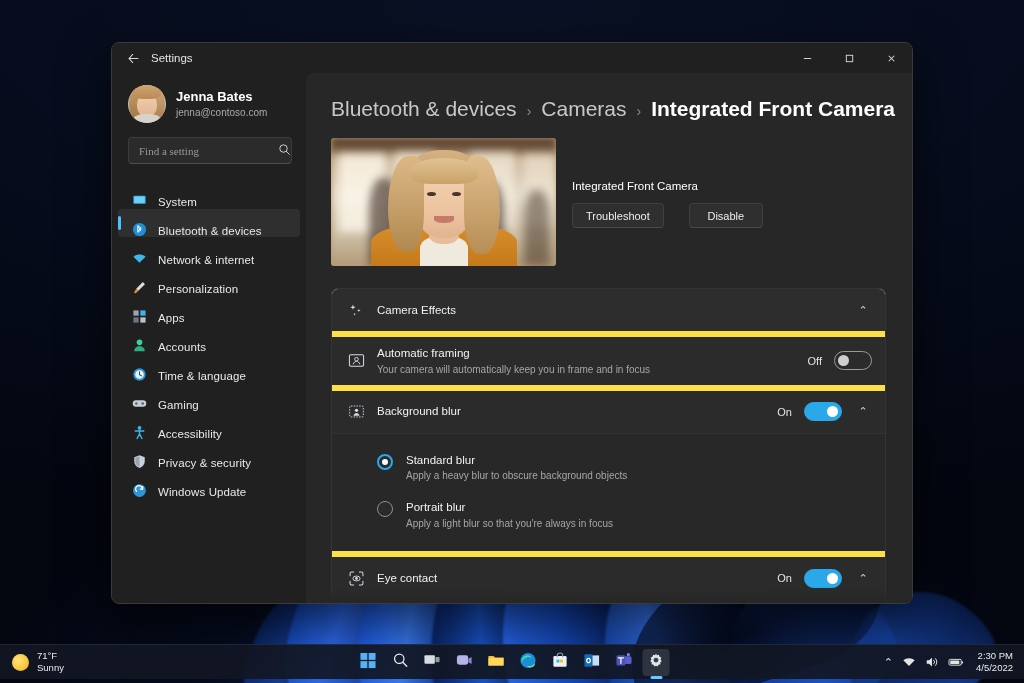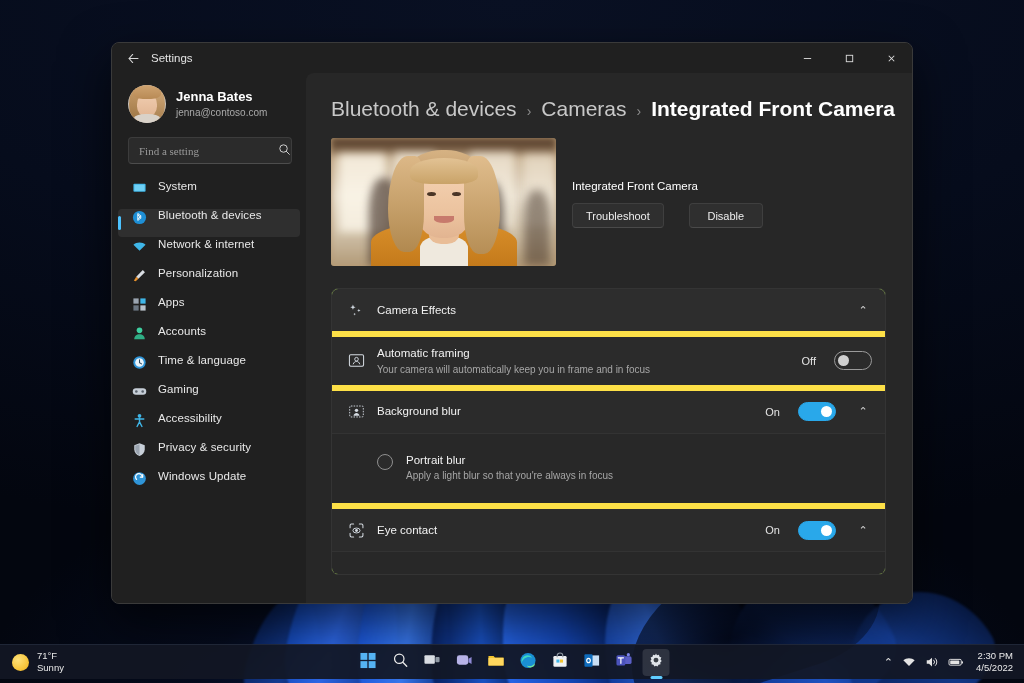--- a/index.html
+++ b/index.html
@@ -135,21 +135,21 @@
   .search-box input {
     flex: 1; background: transparent; border: 0; outline: 0;
     color: #e6e6e6; font-size: 11px; font-family: Liberation Serif, serif;
   }
   .search-box input::placeholder { color: #9a9a9a; }
   .search-icon { color: #d2d2d2; font-size: 12px; margin-left: 4px; }
 
   .nav { flex: 1; padding: 4px 6px 0 6px; overflow: hidden; }
   .nav-item {
     position: relative;
-    height: 28px; display: flex; align-items: flex-start; gap: 11px;
+    height: 28px; display: flex; align-items: flex-end; gap: 11px;
     padding-left: 13px; margin-bottom: 1px;
     border-radius: 4px; cursor: pointer;
   }
   .nav-item.active { background: #2f2f2f; }
   .nav-item.active::before {
     content: ""; position: absolute; left: 0; top: 7px;
     width: 3px; height: 14px; border-radius: 2px; background: #4cc2ff;
   }
   .nav-label { font-size: 11.5px; color: #e8e8e8; letter-spacing: .1px; }
   .nav-ico { width: 16px; height: 16px; flex: 0 0 16px; display: flex; align-items: center; justify-content: center; }
@@ -251,21 +251,21 @@
   .row {
     min-height: 48px; display: flex; align-items: center;
     padding: 8px 13px 8px 15px; gap: 12px;
     border-top: 6px solid #fde047;
     background: #2b2b2b;
   }
   .row-ico { width: 18px; height: 18px; flex: 0 0 18px; display: flex; align-items: center; justify-content: center; }
   .row-txt { flex: 1; min-width: 0; }
   .row-title { font-size: 11.5px; color: #f2f2f2; line-height: 1.45; }
   .row-sub { font-size: 10px; color: #a6a6a6; line-height: 1.5; }
-  .row-right { display: flex; align-items: center; gap: 18px; }
+  .row-right { display: flex; align-items: center; gap: 12px; }
   .state-lbl { font-size: 11px; color: #e4e4e4; }
 
   .toggle { width: 38px; height: 19px; border-radius: 10px; position: relative; cursor: pointer; flex: 0 0 38px; }
   .toggle.off { background: #2b2b2b; border: 1px solid #9a9a9a; }
   .toggle.off .knob { position: absolute; left: 3px; top: 3px; width: 11px; height: 11px; border-radius: 50%; background: #cfcfcf; }
   .toggle.on { background: #29a8ea; border: 1px solid #29a8ea; }
   .toggle.on .knob { position: absolute; right: 3px; top: 3px; width: 11px; height: 11px; border-radius: 50%; background: #ffffff; }
 
   .sub-panel { background: #282828; border-top: 1px solid #333333; padding: 10px 0 12px 0; }
   .radio-row { display: flex; align-items: flex-start; gap: 13px; padding: 8px 13px 8px 45px; cursor: pointer; }
@@ -592,20 +592,27 @@
             <div class="row-right">
               <span class="state-lbl">On</span>
               <div class="toggle on">
                   <div class="knob"></div>
                 </div>
               <span class="chev">⌃</span>
             </div>
           </div>
 
           <div class="sub-panel">
+            <div class="radio-row">
+              <span class="radio sel"></span>
+              <div class="radio-txt">
+                <div class="rt">Standard blur</div>
+                <div class="rs">Apply a heavy blur to obscure background objects</div>
+              </div>
+            </div>
             <div class="radio-row">
               <span class="radio unsel"></span>
               <div class="radio-txt">
                 <div class="rt">Portrait blur</div>
                 <div class="rs">Apply a light blur so that you're always in focus</div>
               </div>
             </div>
           </div>
 
           <div class="row">

